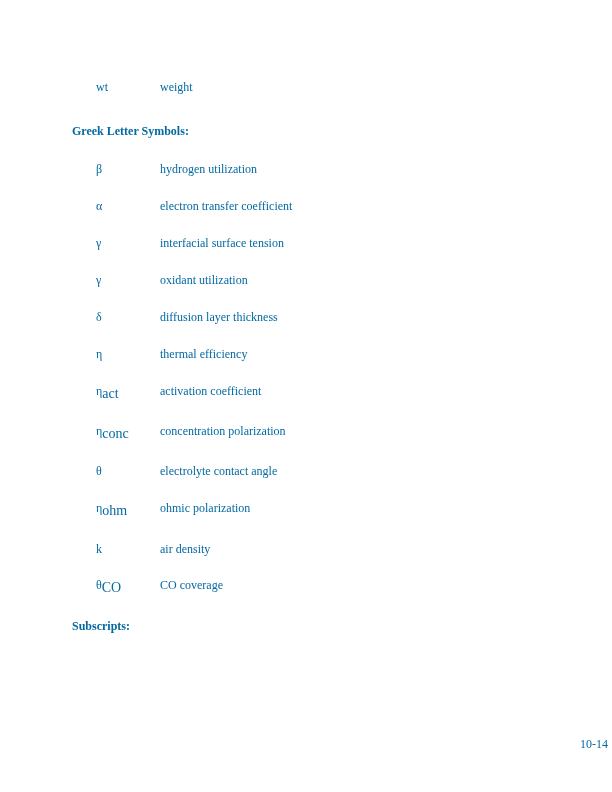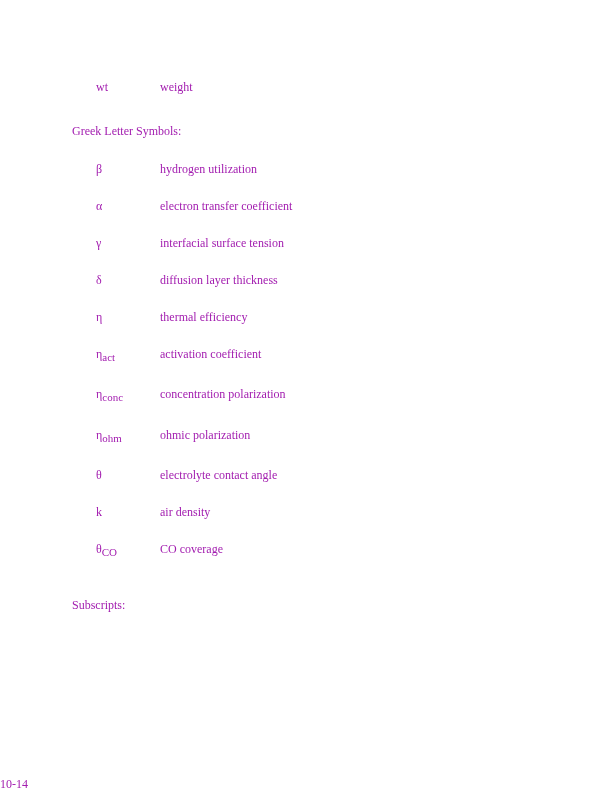--- a/index.html
+++ b/index.html
@@ -1,46 +1,45 @@
 <!DOCTYPE html>
 <html><head>
 <meta charset="utf-8">
 <style>
   html, body { margin: 0; padding: 0; background: #ffffff; }
   .page {
     position: relative;
     width: 608px;
     height: 792px;
     background: #ffffff;
-    color: #a21caf;
+    color: #0369a1;
     font-family: "Liberation Serif", "DejaVu Serif", serif;
     font-size: 12px;
     overflow: hidden;
   }
   .content {
     position: absolute;
     left: 72px;
     top: 69px;
     width: 500px;
   }
   .srow { line-height: 12.3px; white-space: pre; }
   .sym { display: inline-block; width: 64px; vertical-align: top; }
-  .ss { font-size: 11px; }
-  .list-heading { font-weight: normal; line-height: 12.3px; }
+  .ss { font-size: 14px; }
+  .list-heading { font-weight: bold; line-height: 12.3px; }
   .greek-heading { margin-top: 19px; }
   .greek-list { margin-top: 14px; }
-  .subs-heading { margin-top: 28px; }
+  .subs-heading { margin-top: 13px; }
   .footer {
     position: absolute;
     left: 0;
     right: 0;
     top: 738px;
-    text-align: left;
+    text-align: right;
     line-height: 12.3px;
-    margin-top: 40px;
   }
 </style>
 </head>
 <body>
 
 <div class="page">
   <div class="content">
 
     <div class="top-list">
       <div class="srow">
@@ -54,36 +53,39 @@
       <div class="srow">
         <span class="sym">β</span><span>hydrogen utilization</span>
       </div>
       <div class="srow">
         <span class="sym">α</span><span>electron transfer coefficient</span>
       </div>
       <div class="srow">
         <span class="sym">γ</span><span>interfacial surface tension</span>
       </div>
       <div class="srow">
+        <span class="sym">γ</span><span>oxidant utilization</span>
+      </div>
+      <div class="srow">
         <span class="sym">δ</span><span>diffusion layer thickness</span>
       </div>
       <div class="srow">
         <span class="sym">η</span><span>thermal efficiency</span>
       </div>
       <div class="srow">
         <span class="sym"><span>η</span><sub class="ss">act</sub></span><span>activation coefficient</span>
       </div>
       <div class="srow">
         <span class="sym"><span>η</span><sub class="ss">conc</sub></span><span>concentration polarization</span>
       </div>
       <div class="srow">
-        <span class="sym"><span>η</span><sub class="ss">ohm</sub></span><span>ohmic polarization</span>
+        <span class="sym">θ</span><span>electrolyte contact angle</span>
       </div>
       <div class="srow">
-        <span class="sym">θ</span><span>electrolyte contact angle</span>
+        <span class="sym"><span>η</span><sub class="ss">ohm</sub></span><span>ohmic polarization</span>
       </div>
       <div class="srow">
         <span class="sym">k</span><span>air density</span>
       </div>
       <div class="srow">
         <span class="sym"><span>θ</span><sub class="ss">CO</sub></span><span>CO coverage</span>
       </div>
     </div>
 
     <div class="list-heading subs-heading">Subscripts:</div>

